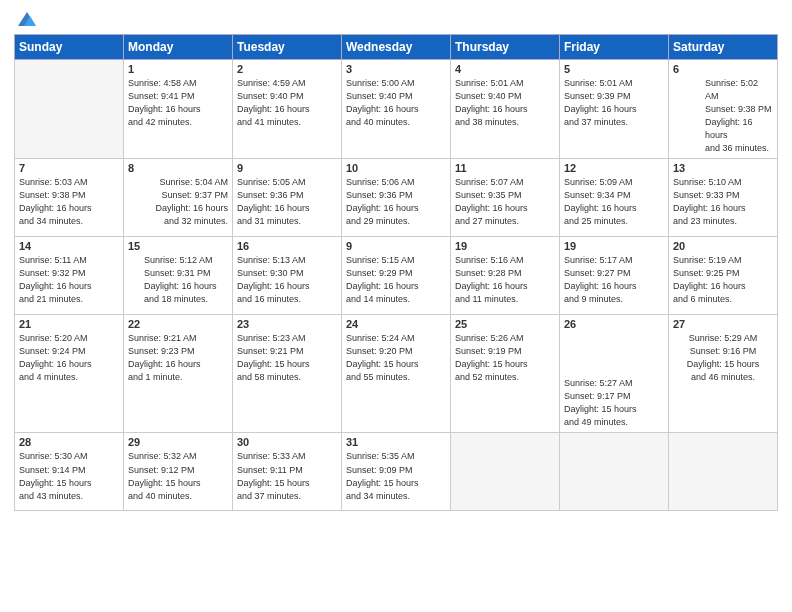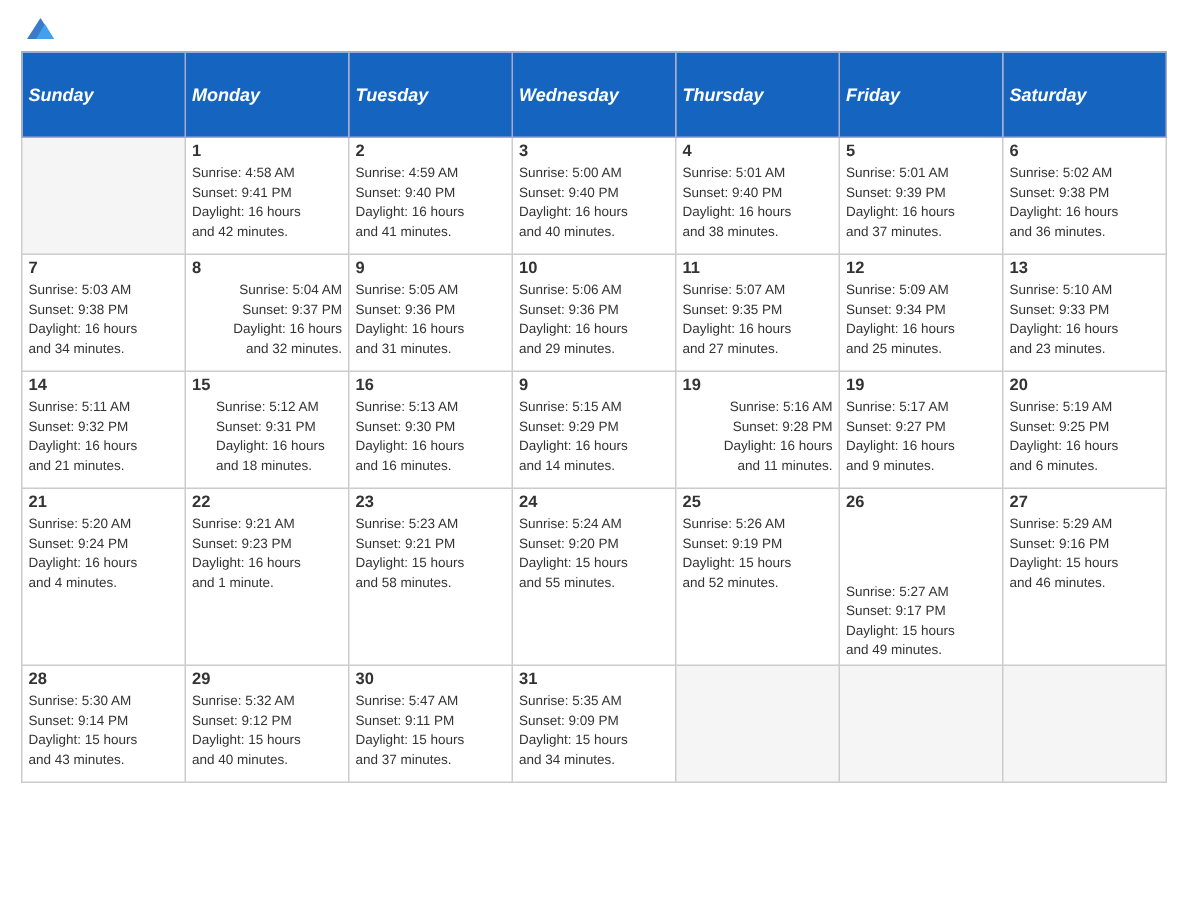--- a/index.html
+++ b/index.html
@@ -62,24 +62,23 @@
     .calendar-table {
       width: 100%;
       border-collapse: collapse;
       table-layout: fixed;
     }
     .calendar-table thead tr th {
       background: #1565c0;
       color: #fff;
       font-size: 12px;
       font-weight: bold;
-      padding: 21px 4px;
+      padding: 5px 4px;
       text-align: left;
       border: 1px solid #aac;
-      font-style: italic;
     }
     .calendar-table tbody tr td {
       border: 1px solid #ccc;
       vertical-align: top;
       padding: 3px 4px;
       height: 78px;
       background: #fff;
       font-size: 9.5px;
       color: #333;
     }
@@ -167,21 +166,21 @@
           </td>
           <td>
             <span class="day-number">5</span>
             <div class="day-info" style="white-space: pre-line;">Sunrise: 5:01 AM
 Sunset: 9:39 PM
 Daylight: 16 hours
 and 37 minutes.</div>
           </td>
           <td>
             <span class="day-number">6</span>
-            <div class="day-info" style="white-space: pre-line;">Sunrise: 5:02 AM
+            <div class="day-info" style="white-space: pre-line; margin-left: 32px;">Sunrise: 5:02 AM
 Sunset: 9:38 PM
 Daylight: 16 hours
 and 36 minutes.</div>
           </td>
         </tr>
         <tr>
           <td>
             <span class="day-number">7</span>
             <div class="day-info" style="white-space: pre-line;">Sunrise: 5:03 AM
 Sunset: 9:38 PM
@@ -255,21 +254,21 @@
           </td>
           <td>
             <span class="day-number">9</span>
             <div class="day-info" style="white-space: pre-line;">Sunrise: 5:15 AM
 Sunset: 9:29 PM
 Daylight: 16 hours
 and 14 minutes.</div>
           </td>
           <td>
             <span class="day-number">19</span>
-            <div class="day-info" style="white-space: pre-line; text-align: right;">Sunrise: 5:16 AM
+            <div class="day-info" style="white-space: pre-line;">Sunrise: 5:16 AM
 Sunset: 9:28 PM
 Daylight: 16 hours
 and 11 minutes.</div>
           </td>
           <td>
             <span class="day-number">19</span>
             <div class="day-info" style="white-space: pre-line;">Sunrise: 5:17 AM
 Sunset: 9:27 PM
 Daylight: 16 hours
 and 9 minutes.</div>
@@ -320,21 +319,21 @@
           </td>
           <td>
             <span class="day-number">26</span>
             <div class="day-info" style="white-space: pre-line; margin-top: 47px;">Sunrise: 5:27 AM
 Sunset: 9:17 PM
 Daylight: 15 hours
 and 49 minutes.</div>
           </td>
           <td>
             <span class="day-number">27</span>
-            <div class="day-info" style="white-space: pre-line;">Sunrise: 5:29 AM
+            <div class="day-info" style="white-space: pre-line; text-align: center;">Sunrise: 5:29 AM
 Sunset: 9:16 PM
 Daylight: 15 hours
 and 46 minutes.</div>
           </td>
         </tr>
         <tr class="row-shade">
           <td>
             <span class="day-number">28</span>
             <div class="day-info" style="white-space: pre-line;">Sunrise: 5:30 AM
 Sunset: 9:14 PM
@@ -343,21 +342,21 @@
           </td>
           <td>
             <span class="day-number">29</span>
             <div class="day-info" style="white-space: pre-line;">Sunrise: 5:32 AM
 Sunset: 9:12 PM
 Daylight: 15 hours
 and 40 minutes.</div>
           </td>
           <td>
             <span class="day-number">30</span>
-            <div class="day-info" style="white-space: pre-line;">Sunrise: 5:47 AM
+            <div class="day-info" style="white-space: pre-line;">Sunrise: 5:33 AM
 Sunset: 9:11 PM
 Daylight: 15 hours
 and 37 minutes.</div>
           </td>
           <td>
             <span class="day-number">31</span>
             <div class="day-info" style="white-space: pre-line;">Sunrise: 5:35 AM
 Sunset: 9:09 PM
 Daylight: 15 hours
 and 34 minutes.</div>

